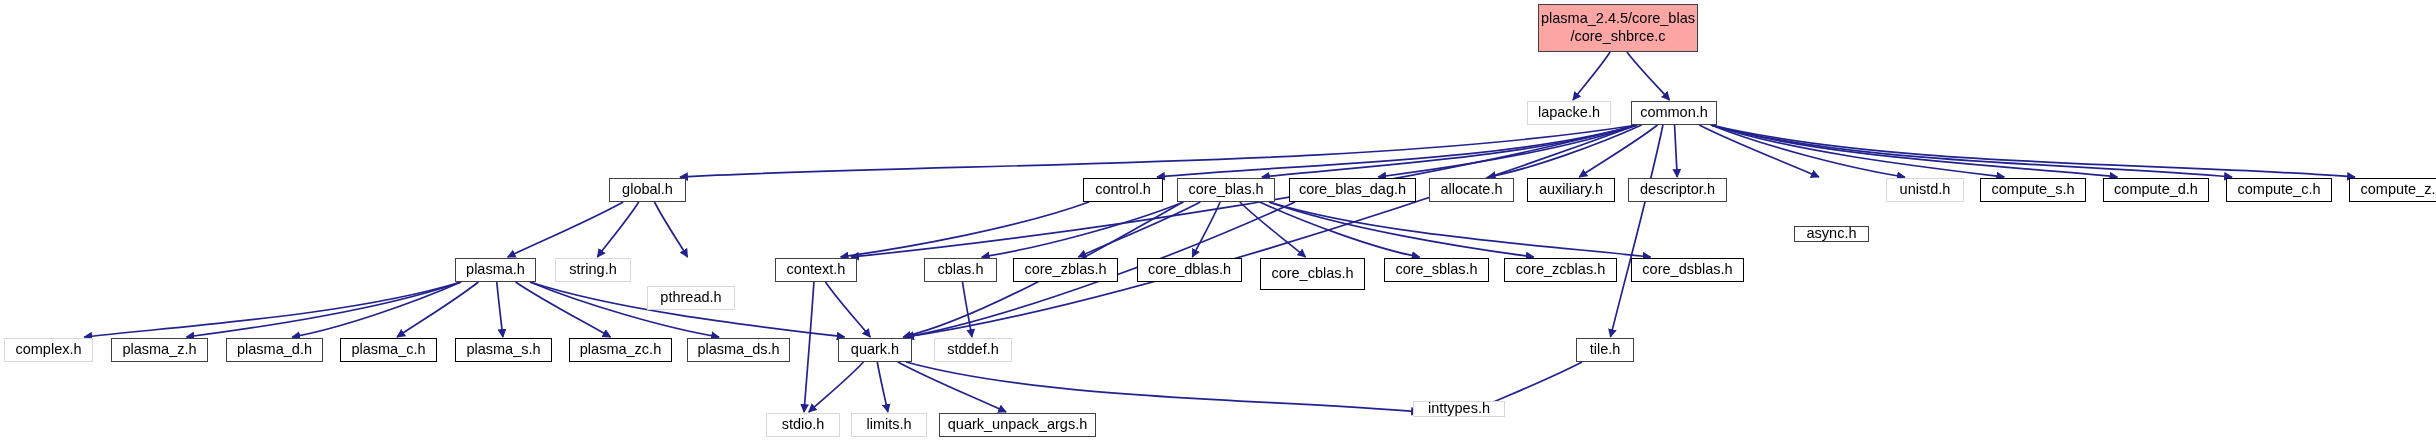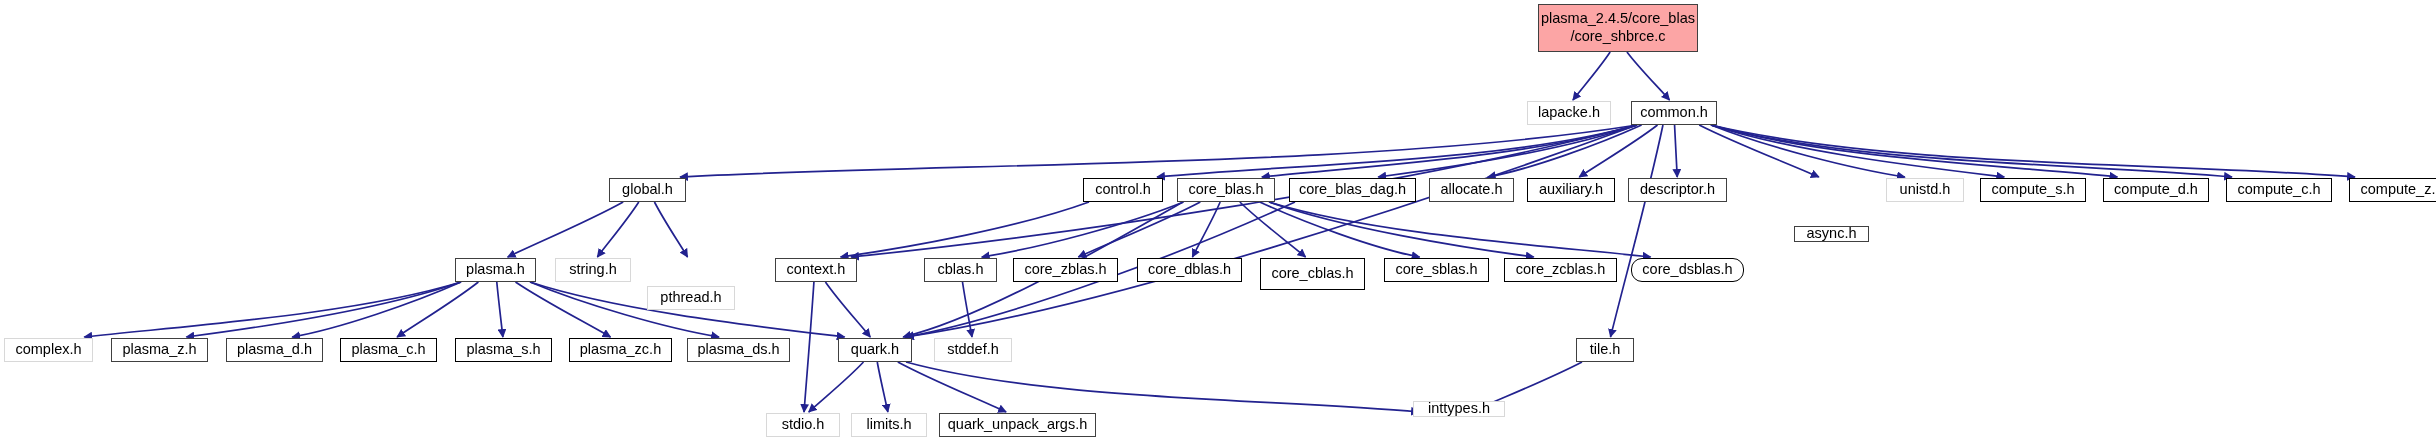--- a/index.html
+++ b/index.html
@@ -132,21 +132,21 @@
       <div class="node strong" style="left: 455px; top: 258px; width: 81px; height: 24px;">plasma.h</div>
       <div class="node sys" style="left: 555px; top: 258px; width: 76px; height: 24px;">string.h</div>
       <div class="node sys" style="left: 647px; top: 258px; width: 88px; height: 24px; margin-top: 28px;">pthread.h</div>
       <div class="node strong" style="left: 775px; top: 258px; width: 82px; height: 24px;">context.h</div>
       <div class="node strong" style="left: 924px; top: 258px; width: 73px; height: 24px;">cblas.h</div>
       <div class="node" style="left: 1013px; top: 258px; width: 105px; height: 24px;">core_zblas.h</div>
       <div class="node" style="left: 1137px; top: 258px; width: 105px; height: 24px;">core_dblas.h</div>
       <div class="node" style="left: 1260px; top: 258px; width: 105px; height: 32px;">core_cblas.h</div>
       <div class="node" style="left: 1384px; top: 258px; width: 105px; height: 24px;">core_sblas.h</div>
       <div class="node" style="left: 1504px; top: 258px; width: 113px; height: 24px;">core_zcblas.h</div>
-      <div class="node" style="left: 1631px; top: 258px; width: 113px; height: 24px; border-radius: 11px;">core_dsblas.h</div>
+      <div class="node" style="left: 1631px; top: 258px; width: 113px; height: 24px;">core_dsblas.h</div>
       <div class="node sys" style="left: 4px; top: 338px; width: 89px; height: 24px;">complex.h</div>
       <div class="node strong" style="left: 111px; top: 338px; width: 97px; height: 24px;">plasma_z.h</div>
       <div class="node strong" style="left: 226px; top: 338px; width: 97px; height: 24px;">plasma_d.h</div>
       <div class="node" style="left: 340px; top: 338px; width: 97px; height: 24px;">plasma_c.h</div>
       <div class="node" style="left: 455px; top: 338px; width: 97px; height: 24px;">plasma_s.h</div>
       <div class="node" style="left: 569px; top: 338px; width: 103px; height: 24px;">plasma_zc.h</div>
       <div class="node strong" style="left: 687px; top: 338px; width: 103px; height: 24px;">plasma_ds.h</div>
       <div class="node strong" style="left: 838px; top: 338px; width: 74px; height: 24px;">quark.h</div>
       <div class="node sys" style="left: 934px; top: 338px; width: 78px; height: 24px;">stddef.h</div>
       <div class="node strong" style="left: 1576px; top: 338px; width: 58px; height: 24px;">tile.h</div>

